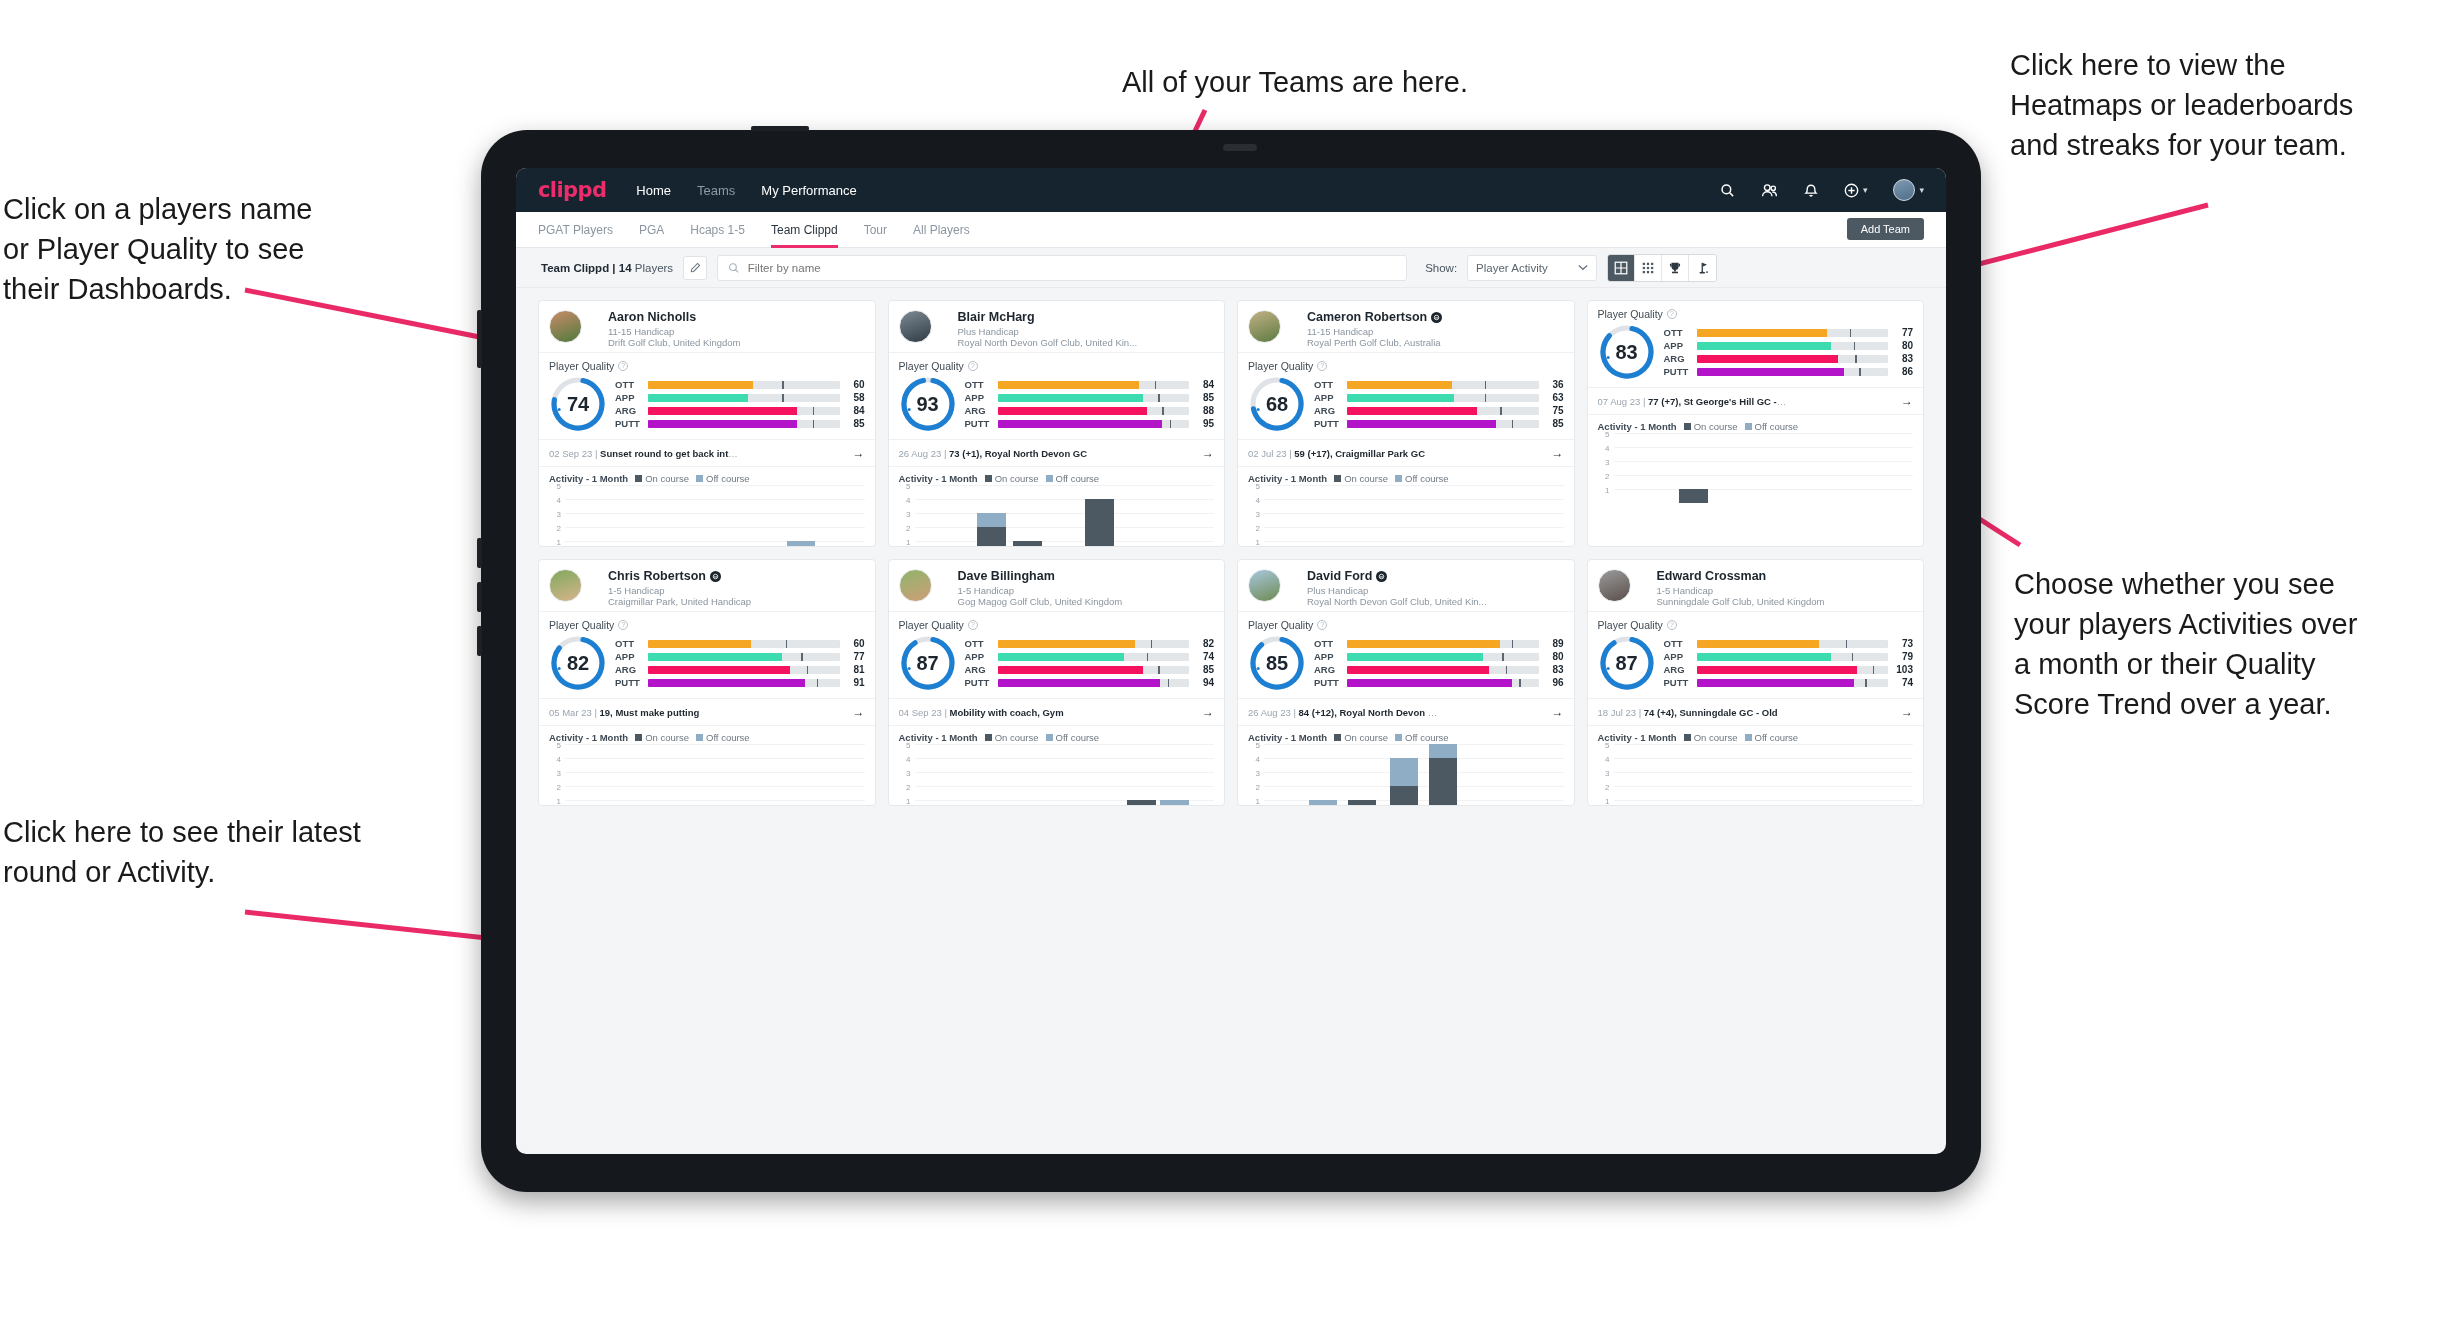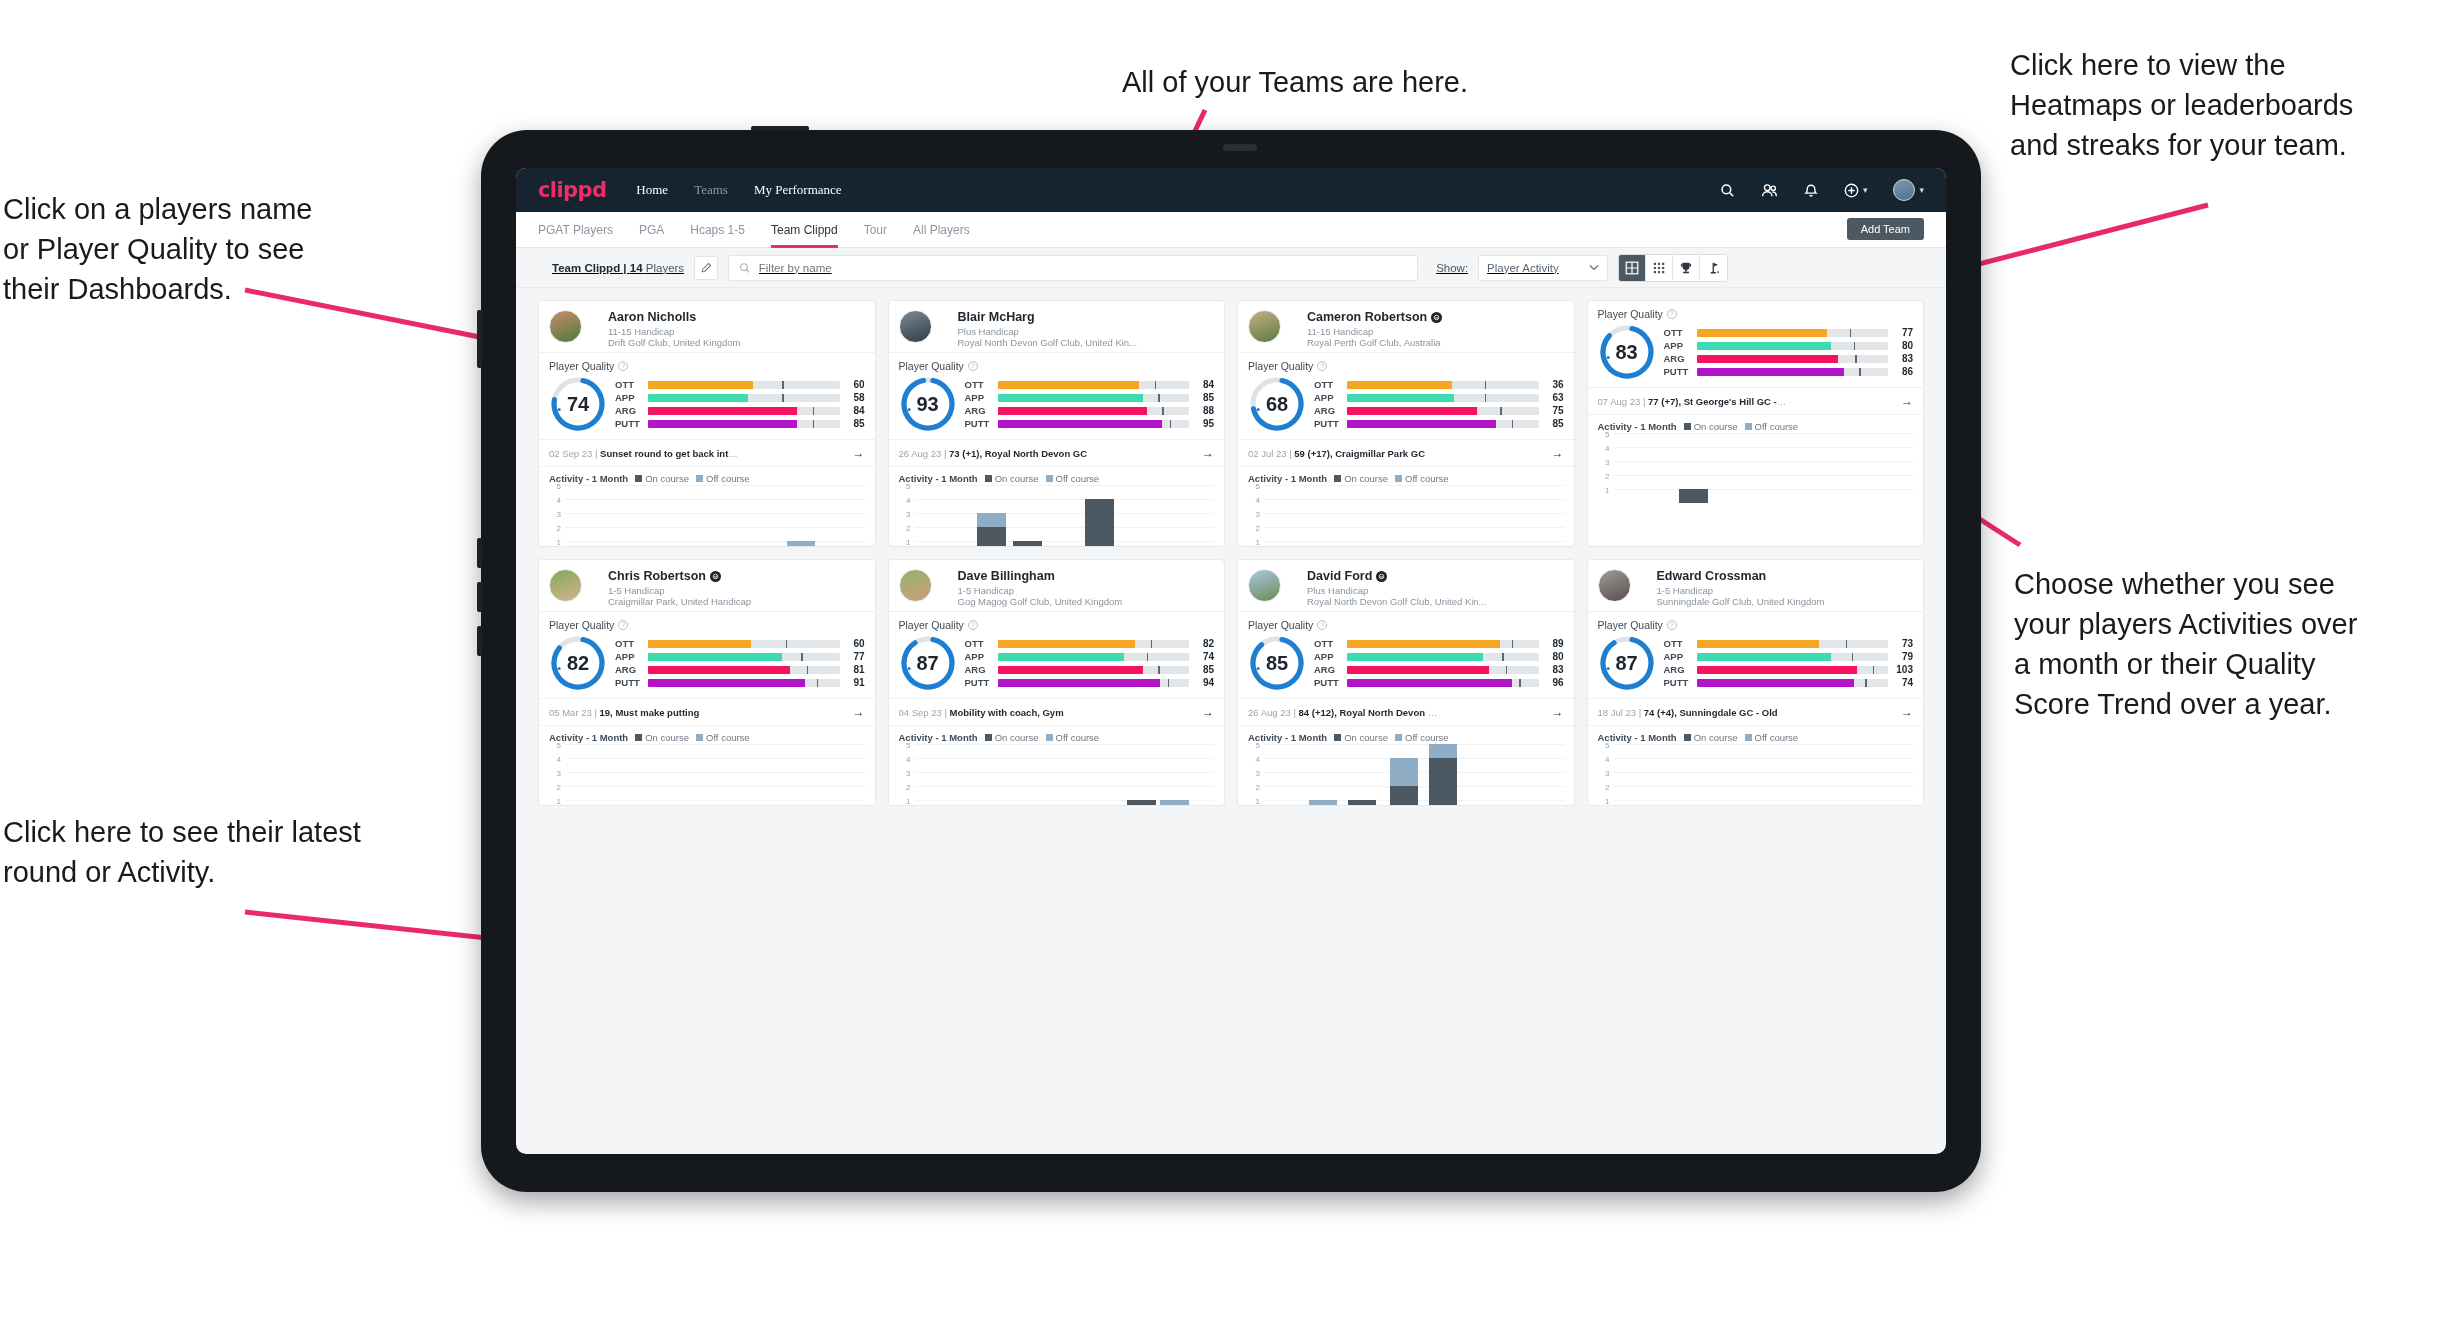--- a/index.html
+++ b/index.html
@@ -57,21 +57,21 @@
     font-size: 11px;
   }
 
   
   #topnav {
     height: 44px; background: #15242f;
     display: flex; align-items: center;
     padding: 0 22px;
   }
   .logo { color: #ec2d6b; font-size: 21px; font-weight: 700; letter-spacing: -0.6px; margin-right: 30px; font-family: "DejaVu Sans", sans-serif;}
-  .navlink { color: #ffffff; font-size: 13px; margin-right: 26px; font-family: Liberation Serif, serif; }
+  .navlink { color: #ffffff; font-size: 13px; margin-right: 26px; }
   .navlink.dim { color: #8c9aa5; }
   .nav-spacer { flex: 1; }
   .nav-icon { color: #fff; margin-left: 26px; display: flex; align-items:center; }
   .avatar-nav {
     width: 22px; height: 22px; border-radius: 50%;
     background: linear-gradient(160deg,#7f9ab4,#4f6e87);
     border: 1.5px solid #cfd8de; margin-left: 26px;
   }
   .caret { font-size: 9px; color: #cfd8de; margin-left: 4px; }
 
@@ -94,23 +94,22 @@
   .add-team-btn {
     position: absolute; right: 22px; top: 6px;
     background: #4c5963; color: #fff;
     font-size: 11px; padding: 5px 14px; border-radius: 3px;
   }
 
   
   #toolbar {
     height: 40px; background: #f4f5f7;
     display: flex; align-items: center;
-    padding: 0 36px; gap: 10px;
+    padding: 0 25px; gap: 10px;
     border-bottom: 1px solid #e8eaed;
-    text-decoration: underline;
   }
   .team-label { font-size: 11.5px; color: #4a5560; }
   .team-label b { color: #212b33; font-weight: 700; }
   .pencil-box {
     width: 24px; height: 24px; border:1px solid #dfe3e8; background:#fff;
     border-radius: 3px; display:flex; align-items:center; justify-content:center;
   }
   .search-box {
     flex: 1; height: 26px; background: #fff; border: 1px solid #e1e5ea;
     border-radius: 3px; display: flex; align-items: center; padding: 0 10px; gap: 8px;

